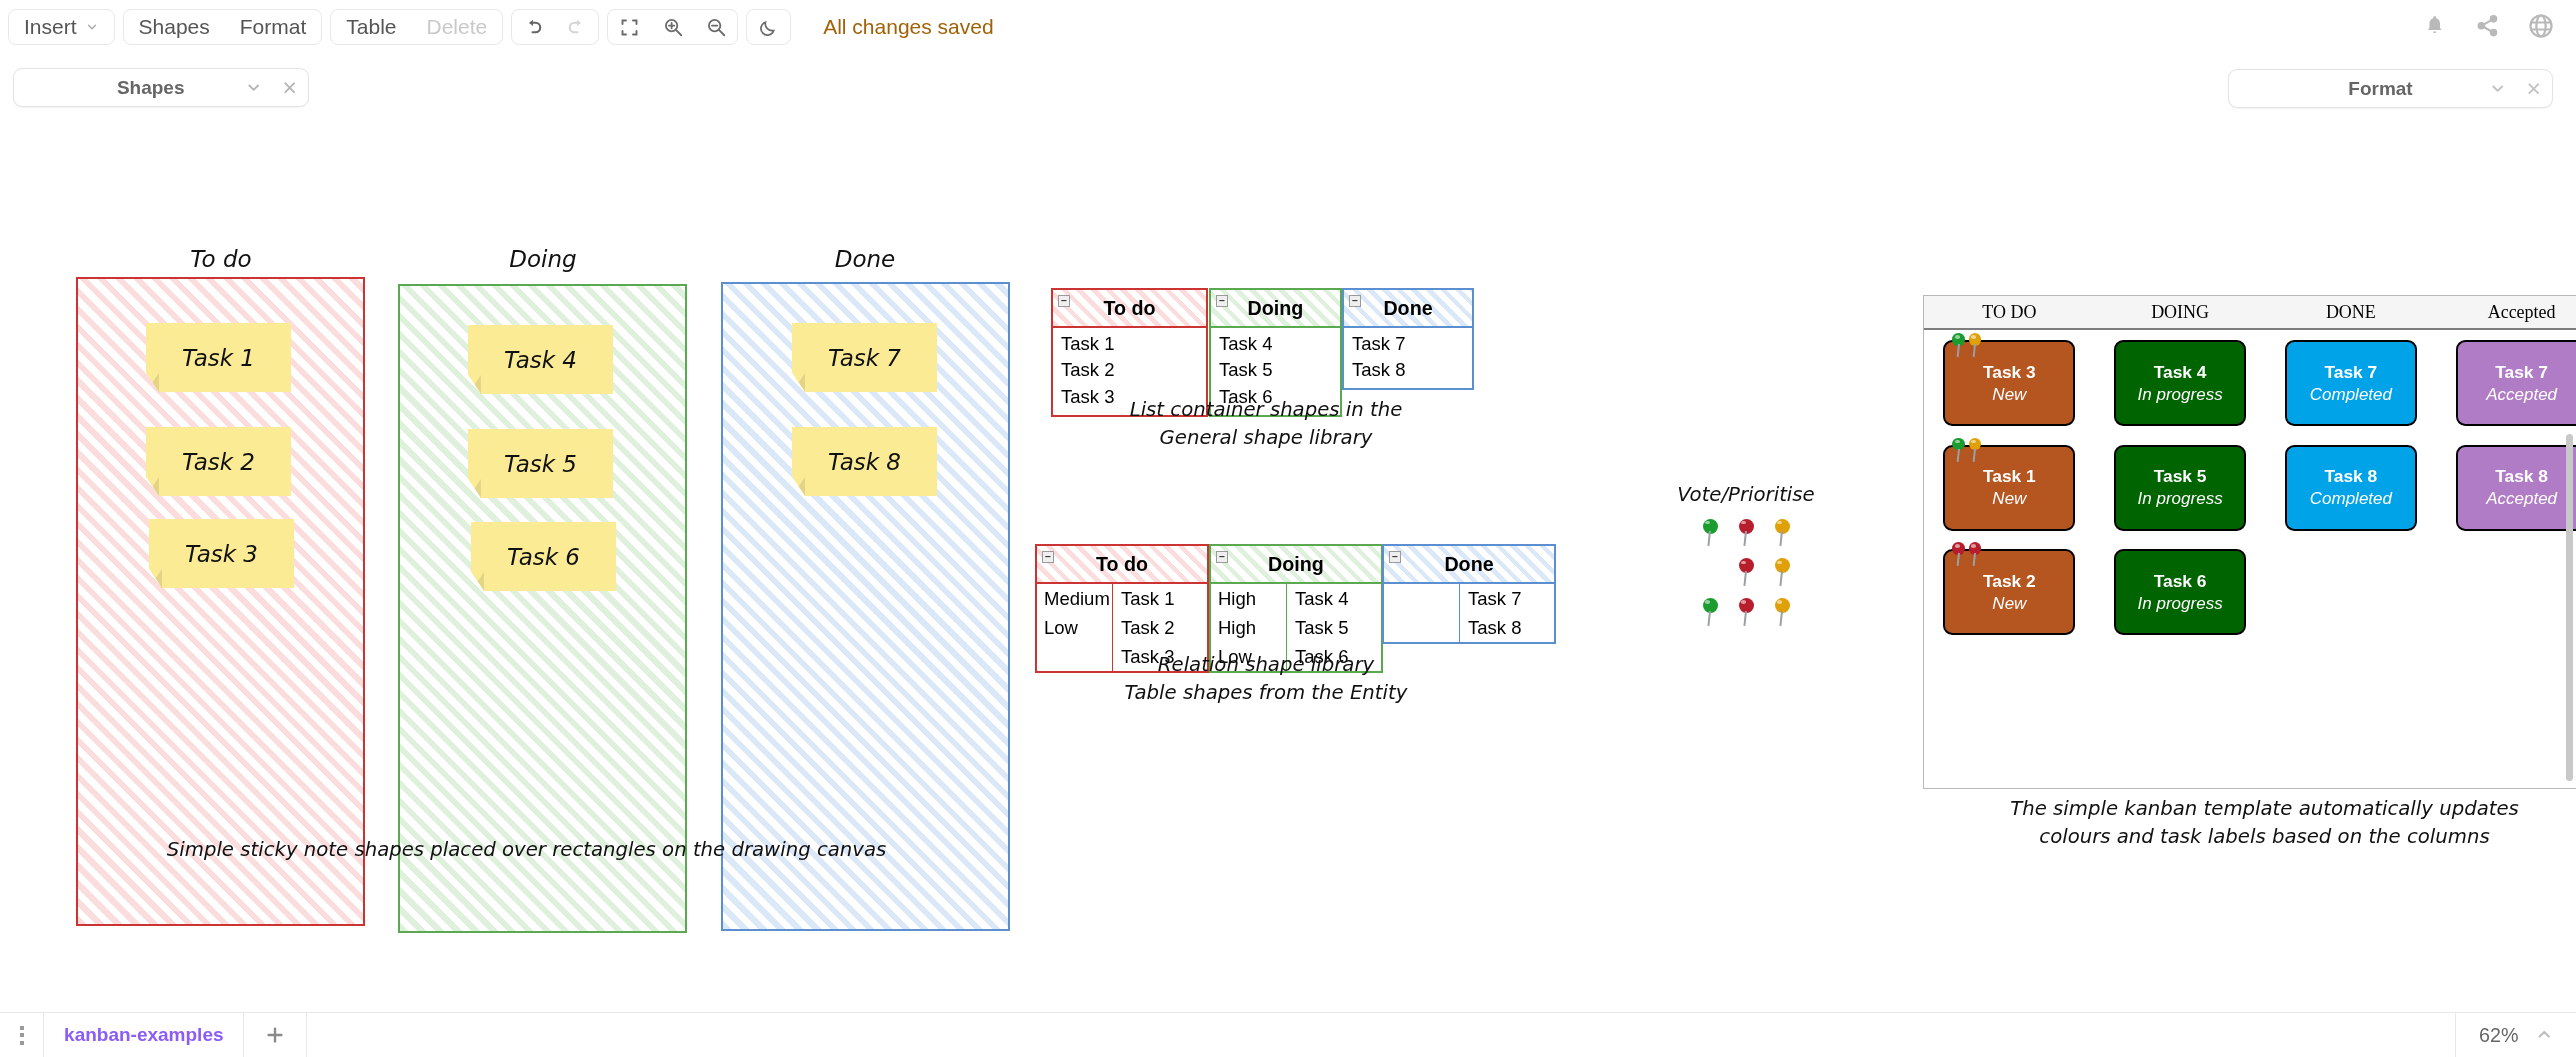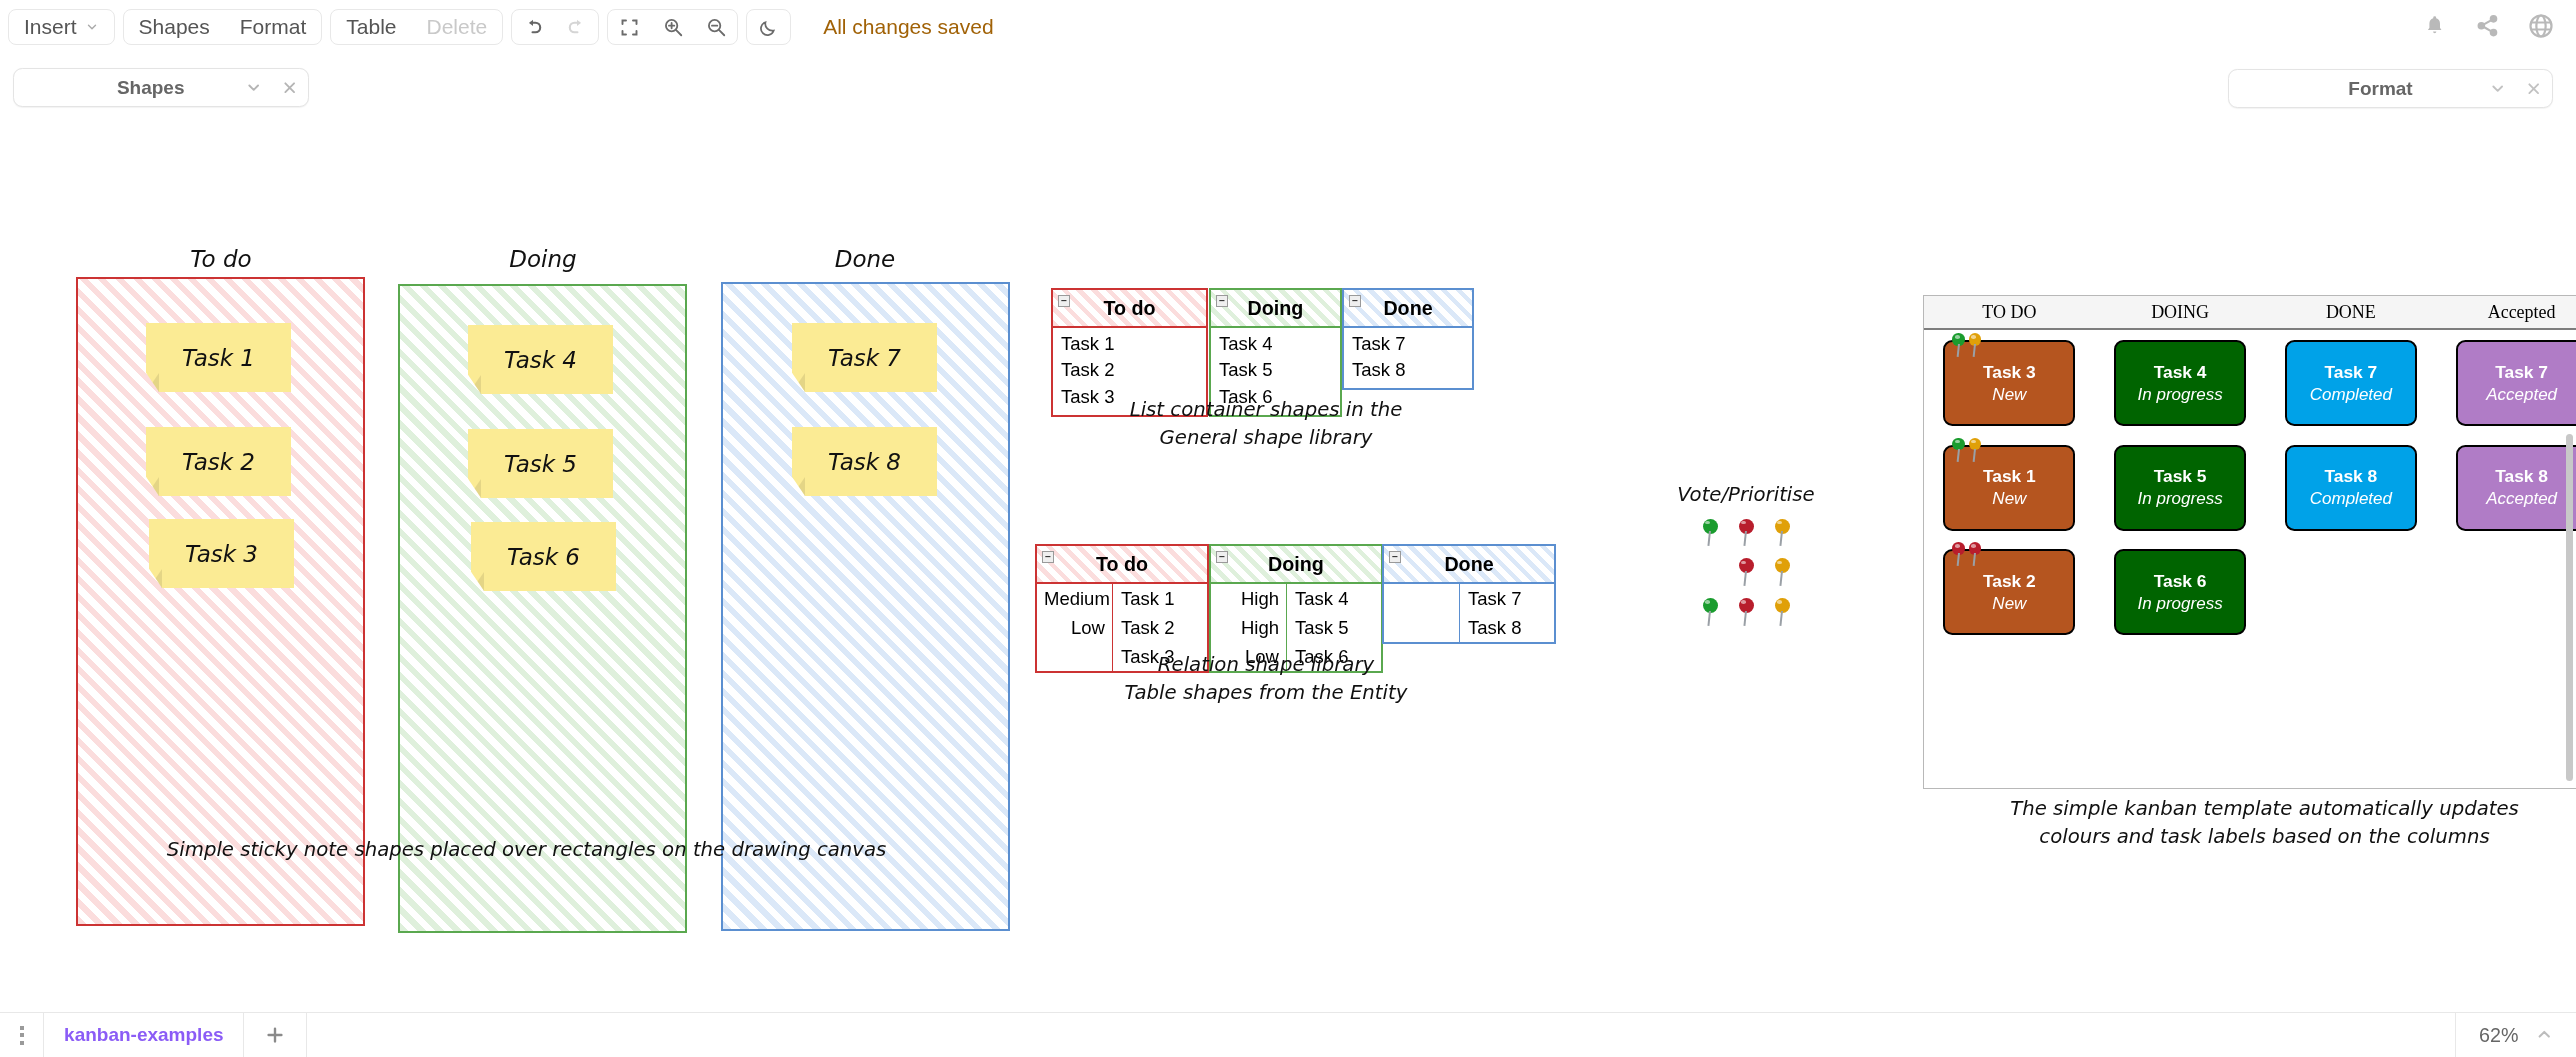--- a/index.html
+++ b/index.html
@@ -123,21 +123,21 @@
     height: 38px; display: flex; align-items: center; justify-content: center;
     font-size: 19.7px; font-weight: bold; color: #000; position: relative;
   }
   .tablebox .minus {
     position: absolute; left: 4.6px; top: 4.6px; width: 12.7px; height: 12.7px;
     border: 0.6px solid #9a9a9a; background: #efefef;
     display:flex; align-items:center; justify-content:center;
     font-size: 10.4px; line-height: 1; color:#333;
   }
   .tablebox .trow { display: flex; font-size: 18.5px; color: #000; }
-  .tablebox .tc1 { width: 76px; text-align: right; padding: 3.5px 7px; }
+  .tablebox .tc1 { width: 76px; padding: 3.5px 7px; }
   .tablebox .tc2 { flex: 1; padding: 3.5px 8px; }
   .tb-red   { border: 2.3px solid #cc3333; background:#fff; }
   .tb-red   .thead { border-bottom: 2.3px solid #cc3333;
                 background: repeating-linear-gradient(45deg,#fbdddd 0 4.6px,#ffffff 4.6px 10.4px); }
   .tb-red   .tc1 { border-right: 1.7px solid #cc3333; }
   .tb-green { border: 2.3px solid #5aa84f; background:#fff; }
   .tb-green .thead { border-bottom: 2.3px solid #5aa84f;
                 background: repeating-linear-gradient(45deg,#dff0dc 0 4.6px,#ffffff 4.6px 10.4px); }
   .tb-green .tc1 { border-right: 1.7px solid #5aa84f; }
   .tb-blue  { border: 2.3px solid #5b8fd0; background:#fff; }

